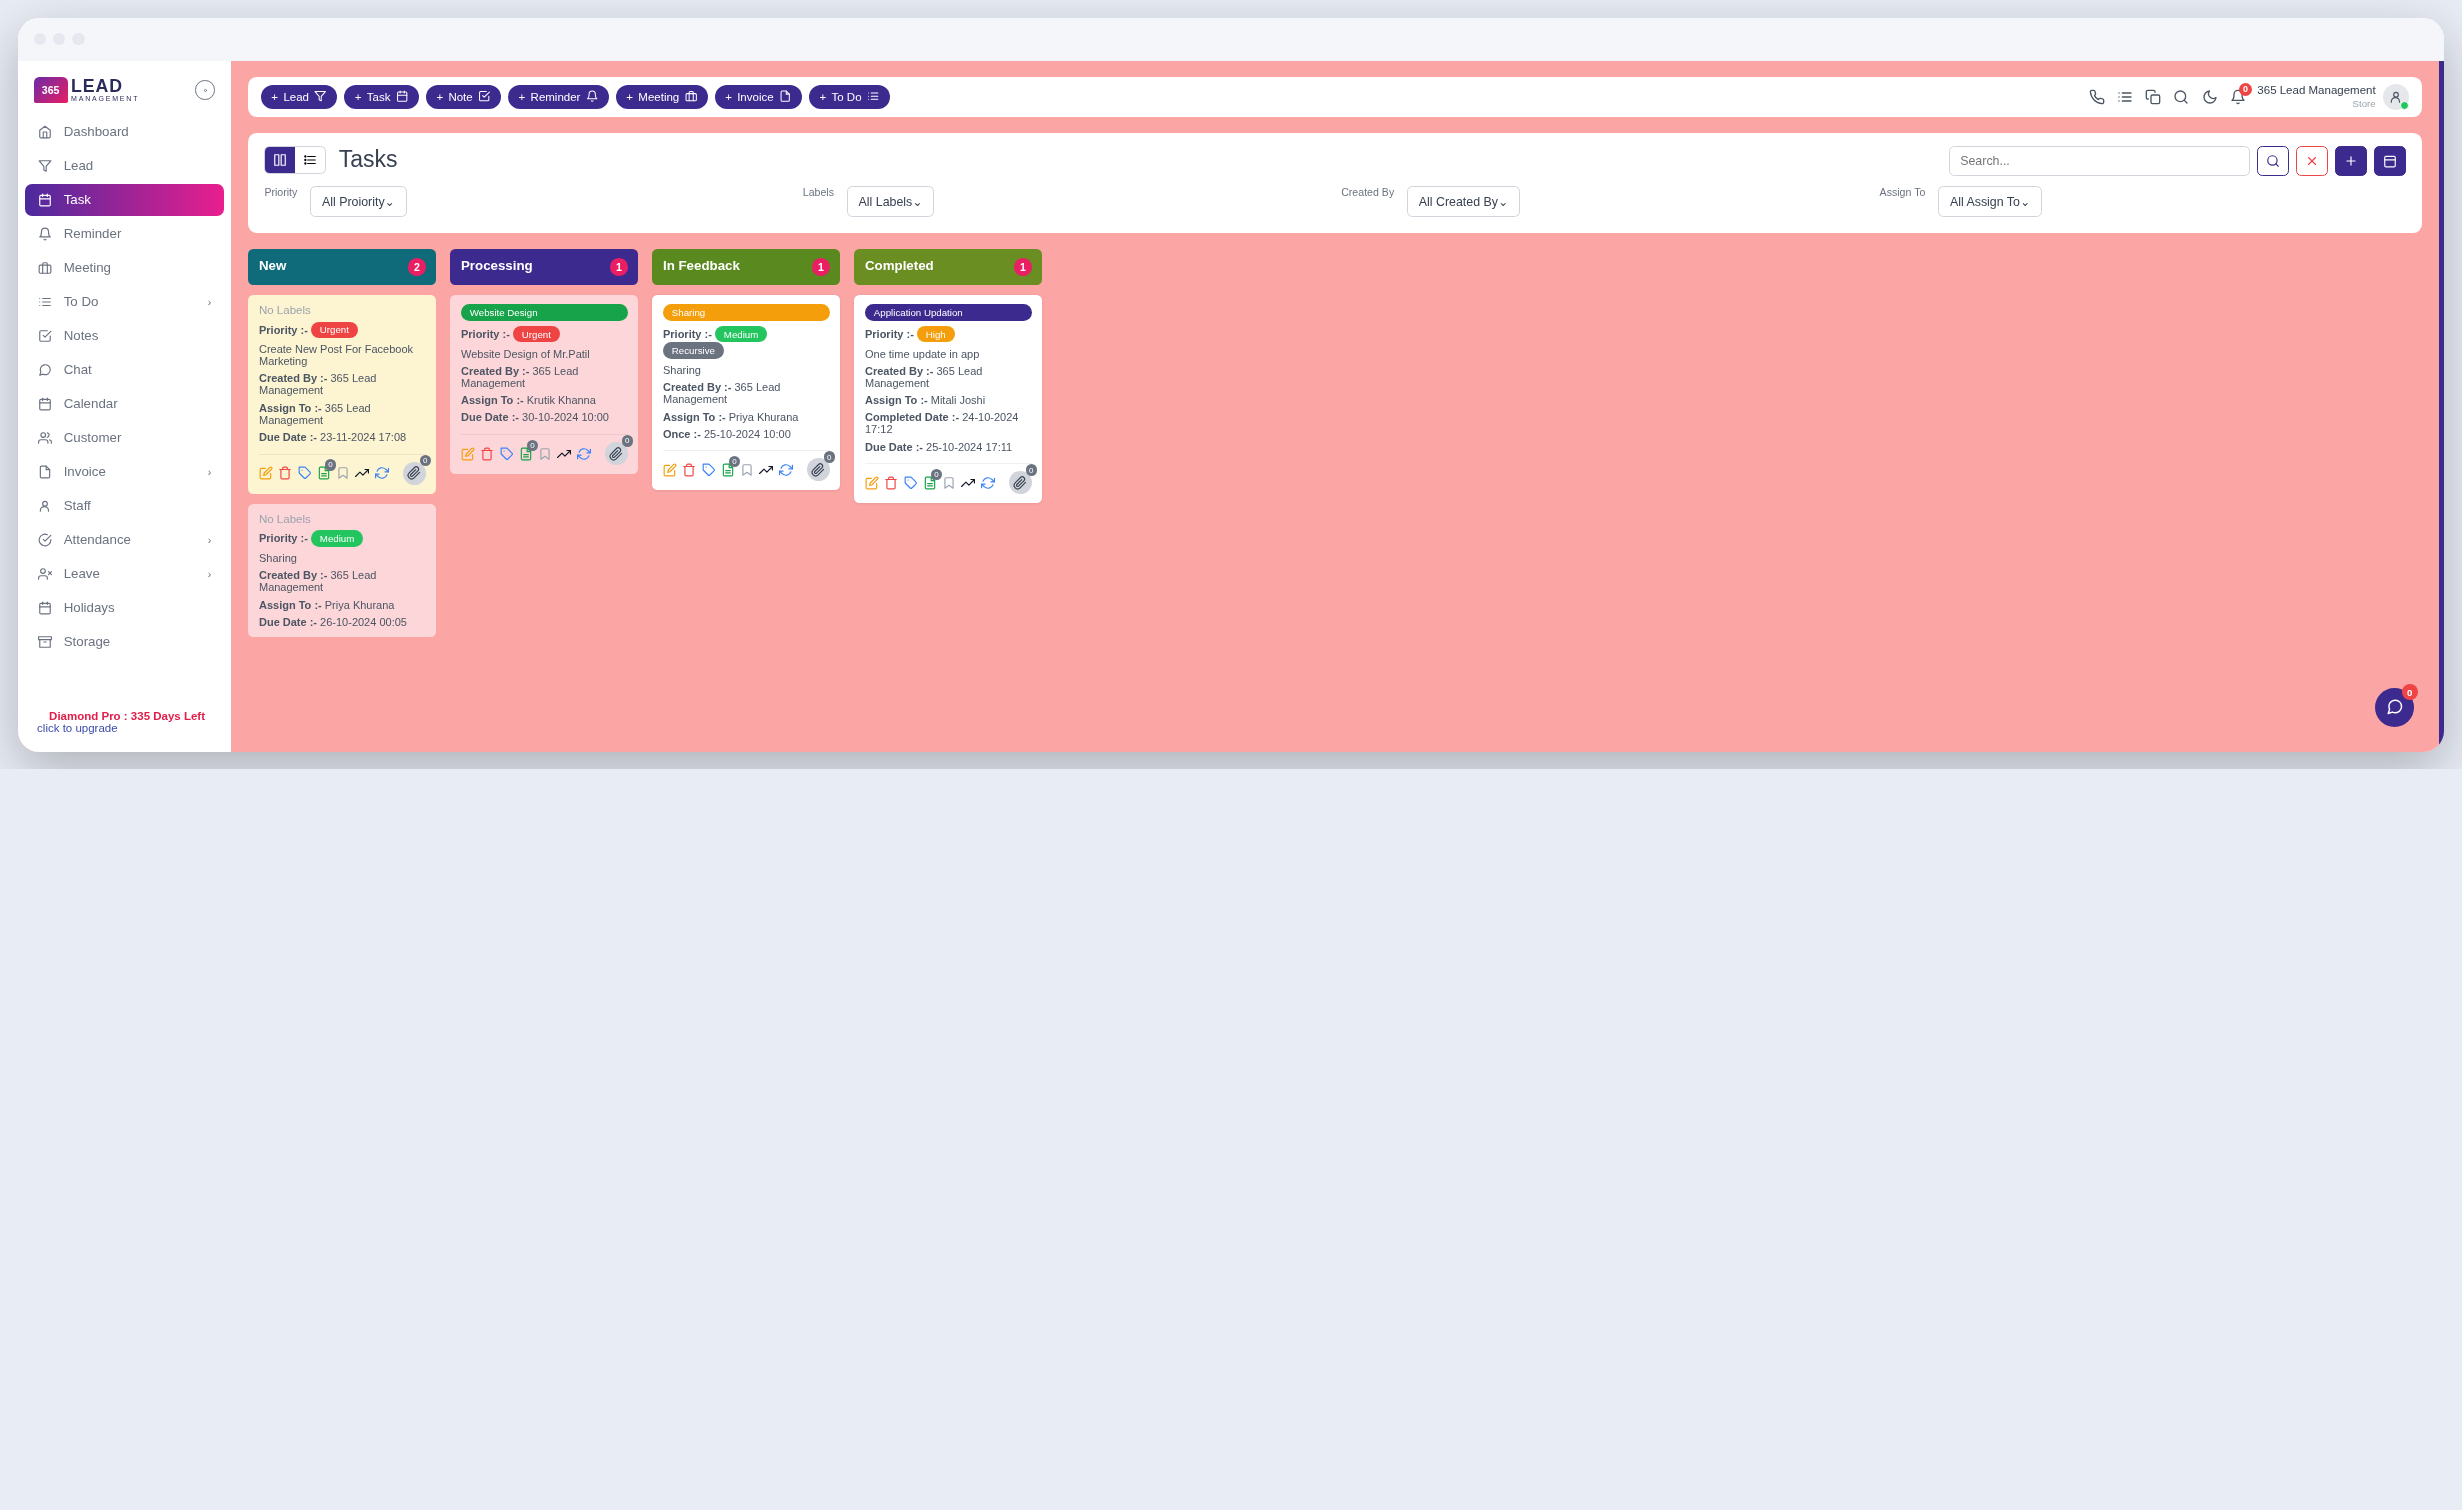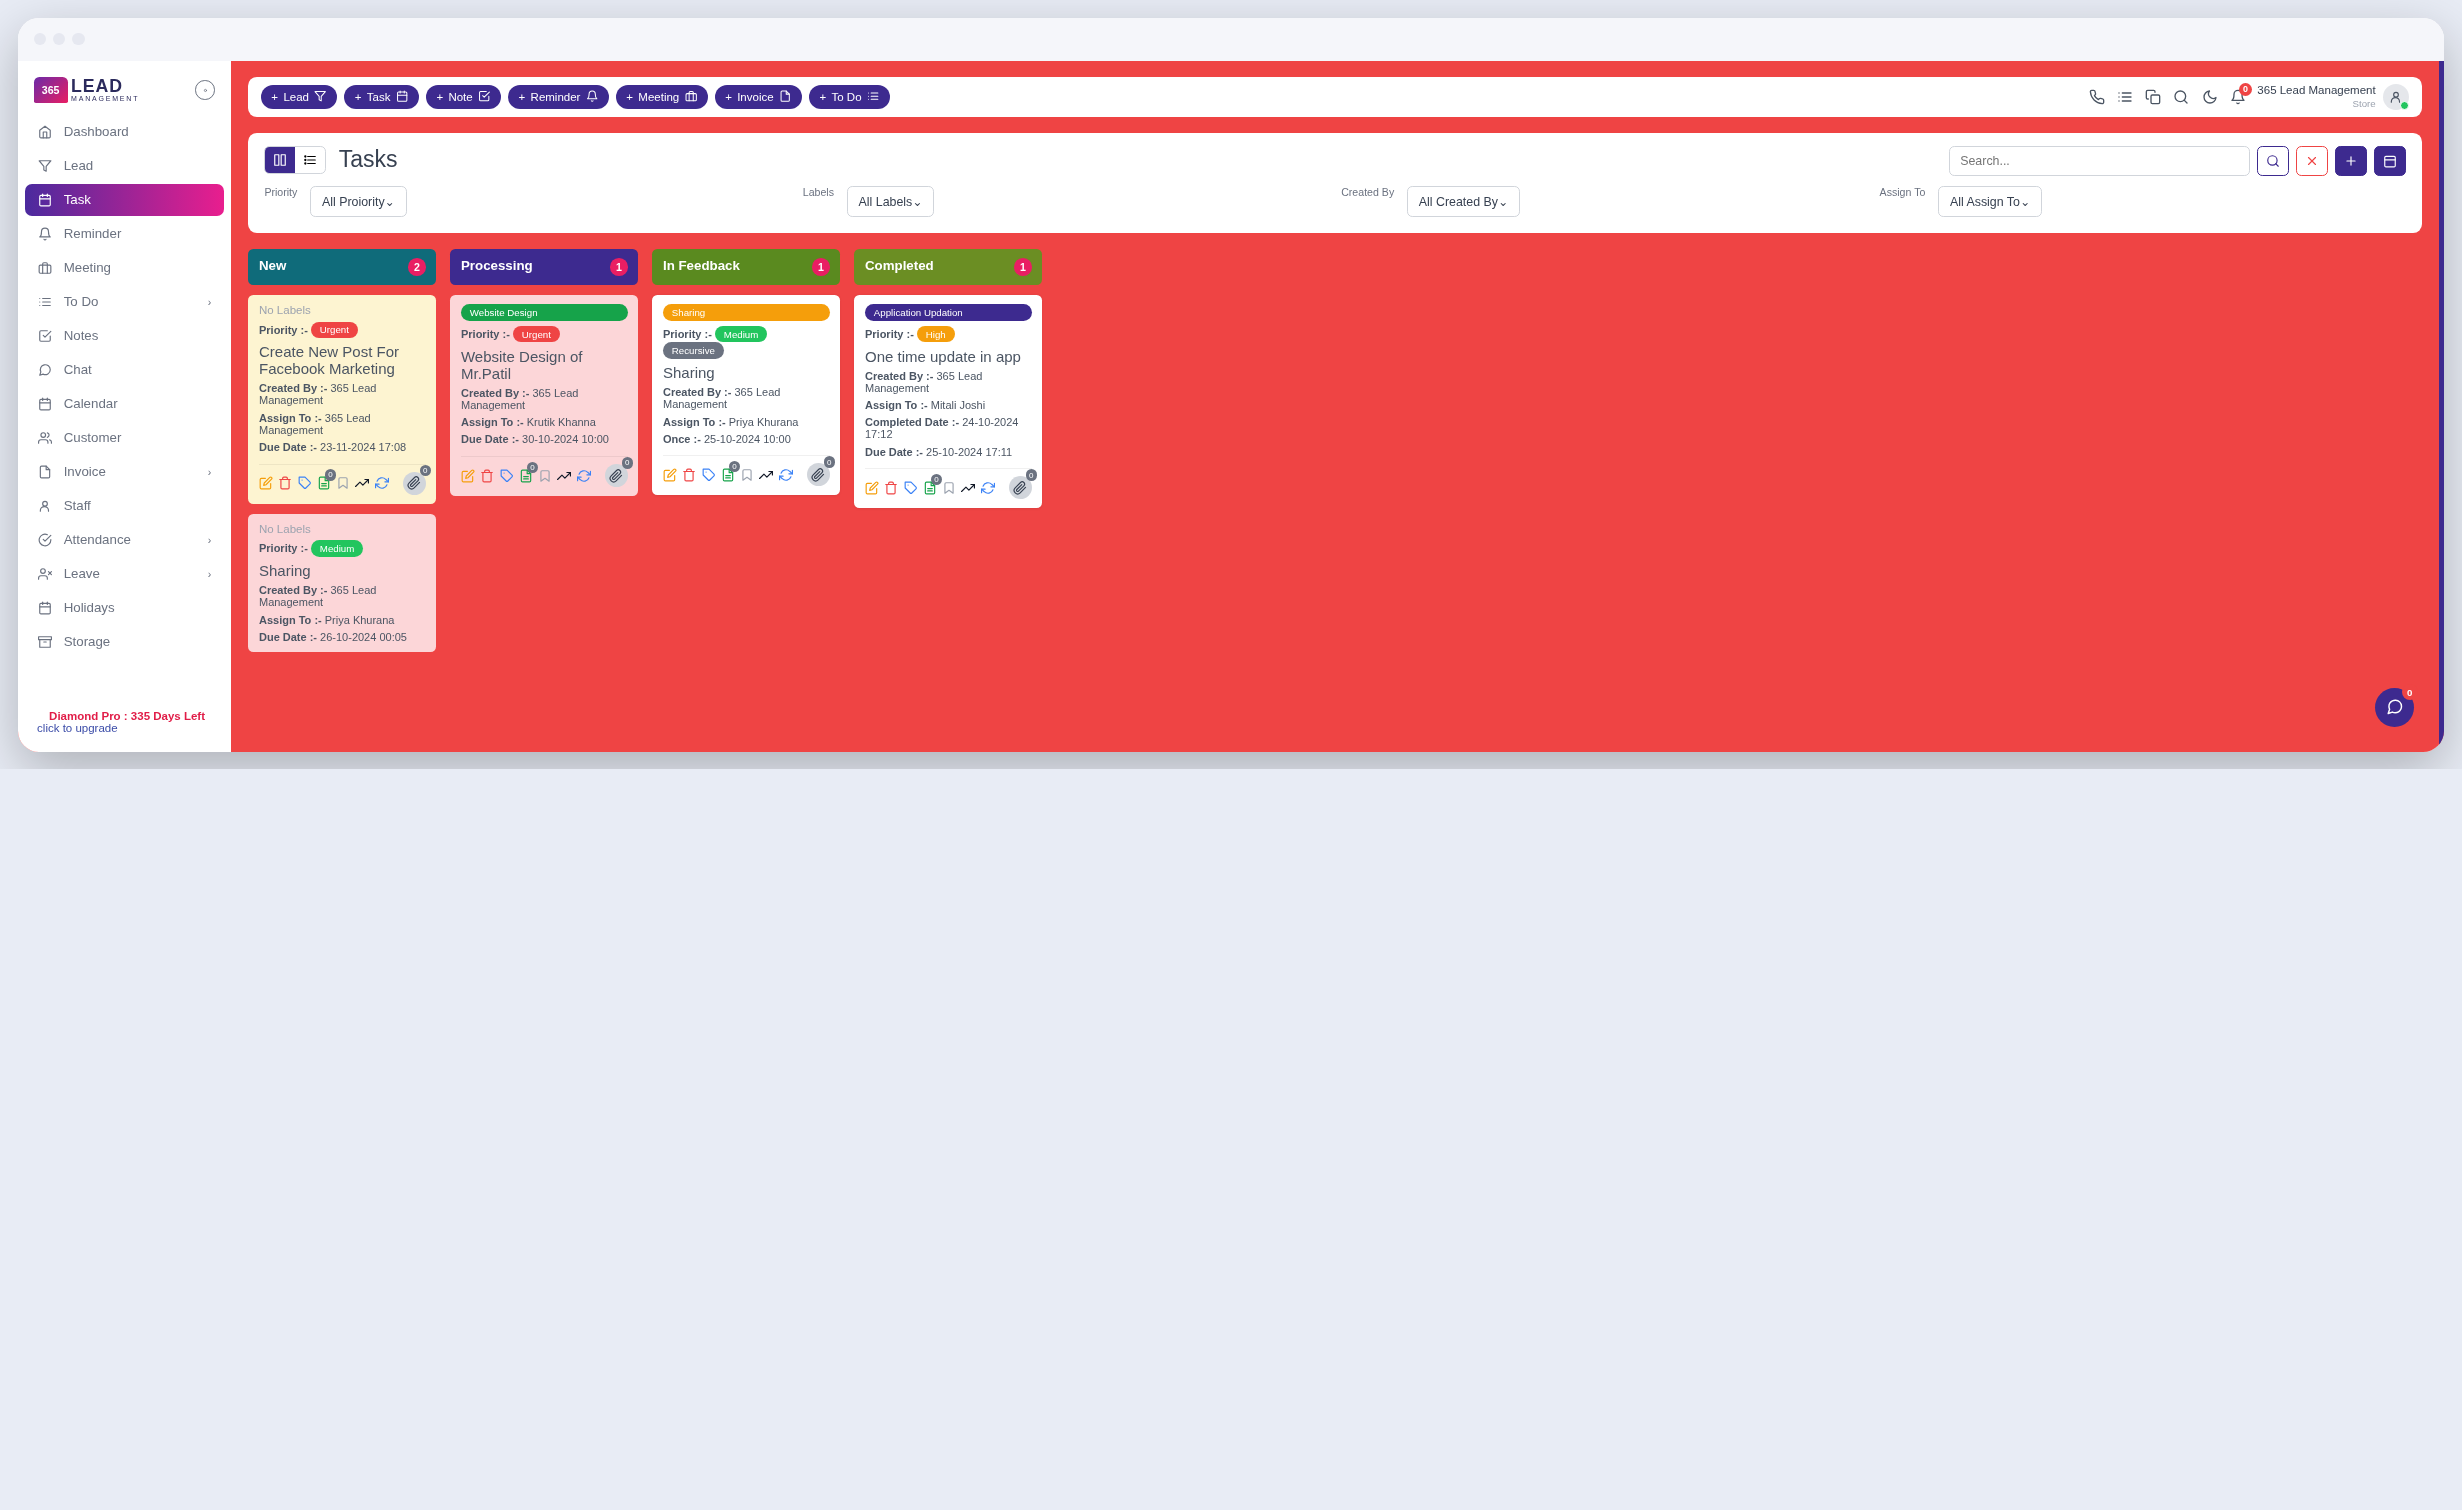--- a/index.html
+++ b/index.html
@@ -1,20 +1,20 @@
 <!DOCTYPE html>
 <html style="font-size:14px"><head>
 <meta charset="utf-8">
 <style>
 * { margin: 0; padding: 0; box-sizing: border-box; font-family: -apple-system, BlinkMacSystemFont, 'Segoe UI', sans-serif; }
 body { background: #e8ecf5; padding: 17.7px; }
 .window { background: #fff; border-radius: 21px; box-shadow: 0 17.7px 53px rgba(0,0,0,0.25); overflow: hidden; position: relative; }
 .titlebar { height: 43px; background: #f5f6fa; display: flex; align-items: center; padding: 0 16px; gap: 7px; }
 .traffic-dot { width: 12.4px; height: 12.4px; border-radius: 50%; background: #e6e8f0; }
-.app-body { display: flex; min-height: 691px; background: #ef4444; border-right: 5.3px solid #3d2a8f; }
+.app-body { display: flex; min-height: 691px; background: #fca5a5; border-right: 5.3px solid #3d2a8f; }
 .sidebar { width: 213px; background: #fff; display: flex; flex-direction: column; padding: 16px 7px 8.9px; }
 .logo-row { display: flex; align-items: center; justify-content: space-between; padding: 0 8.9px 12.4px; }
 .logo { display: flex; align-items: center; gap: 3.5px; }
 .logo-mark { width: 34px; height: 26.6px; background: linear-gradient(135deg,#6b2aa8,#e91e63); border-radius: 5.3px 5.3px 1.8px 1.8px; position: relative; display:flex; align-items:center; justify-content:center; color:#fff; font-weight:800; font-size:10.6px; }
 .logo-text { display:flex; flex-direction:column; line-height:1; }
 .logo-lead { font-weight:800; font-size:17.7px; color:#2b2a5c; letter-spacing:0.9px; }
 .logo-mgmt { font-size:7px; color:#2b2a5c; letter-spacing:1.8px; }
 .collapse-btn { width:19.5px; height:19.5px; border:1.8px solid #6b7280; border-radius:50%; display:flex; align-items:center; justify-content:center; font-size:8.9px; color:#6b7280; cursor:pointer; }
 .nav { list-style:none; display:flex; flex-direction:column; gap:2px; }
 .nav-item { display:flex; align-items:center; gap:10.6px; padding:8px 12.4px; border-radius:7px; color:#6b7280; font-size:13.3px; cursor:pointer; position:relative; }
@@ -63,21 +63,21 @@
 .card-white { background:#fff; box-shadow:0 0.9px 2.7px rgba(0,0,0,0.08); }
 .tag { display:inline-block; padding:2.7px 8.9px; border-radius:885px; font-size:9.7px; color:#fff; font-weight:500; }
 .tag-urgent { background:#ef4444; }
 .tag-medium { background:#22c55e; }
 .tag-high { background:#f59e0b; }
 .tag-rec { background:#6b7280; }
 .tag-green { background:#16a34a; }
 .tag-orange { background:#f59e0b; }
 .tag-blue { background:#3d2a8f; }
 .no-label { color:#9ca3af; font-size:11.5px; }
-.card-title { font-weight:500; color:#4b5563; font-size:15px; }
+.card-title { font-weight:500; color:#4b5563; font-size:11px; }
 .meta { font-size:11px; color:#4b5563; }
 .meta b { font-weight:600; }
 .card-footer { display:flex; align-items:center; gap:5.3px; margin-top:5.3px; border-top:0.9px solid rgba(0,0,0,0.06); padding-top:7px; }
 .cf-icon { width:14px; height:14px; cursor:pointer; position:relative; display:inline-flex; align-items:center; justify-content:center; }
 .mini-badge { position:absolute; top:-7px; right:-5.3px; background:#6b7280; color:#fff; font-size:8px; width:11.5px; height:11.5px; border-radius:50%; display:flex; align-items:center; justify-content:center; }
 .attach { margin-left:auto; width:23px; height:23px; border-radius:50%; background:#d1d5db; display:flex; align-items:center; justify-content:center; position:relative; }
 .fab { position:absolute; bottom:25px; right:30px; width:39px; height:39px; border-radius:50%; background:#3d2a8f; display:flex; align-items:center; justify-content:center; color:#fff; cursor:pointer; }
 .fab-badge { position:absolute; top:-3.5px; right:-3.5px; background:#ef4444; color:#fff; font-size:9.7px; width:16px; height:16px; border-radius:50%; display:flex; align-items:center; justify-content:center; font-weight:600; }
 svg { stroke:currentColor; fill:none; stroke-width:2; stroke-linecap:round; stroke-linejoin:round; }
 </style>

